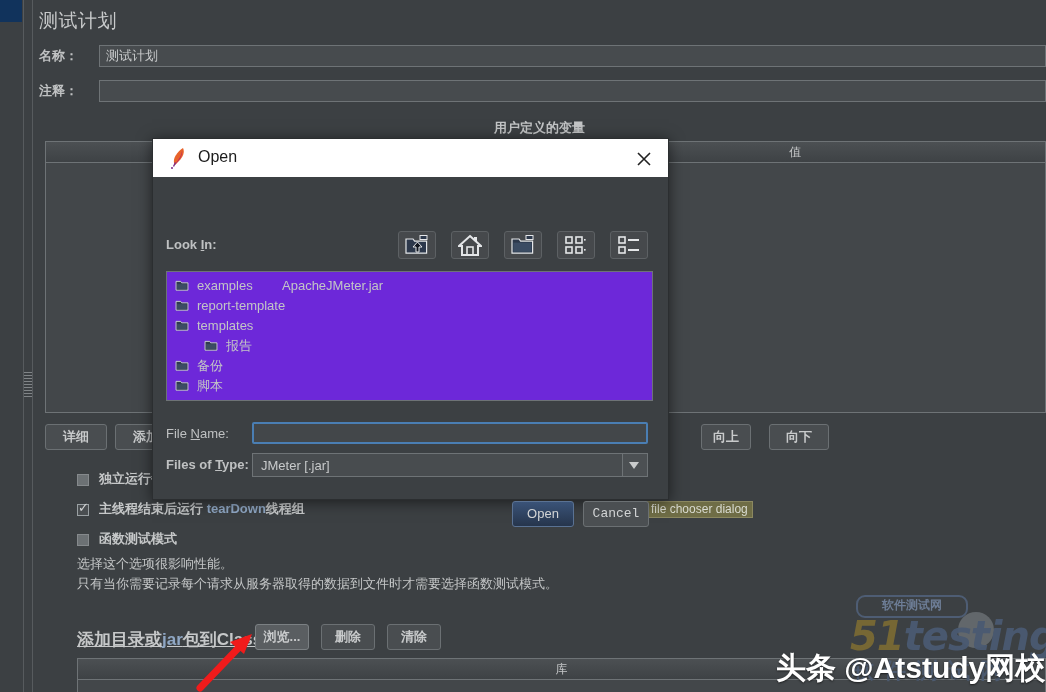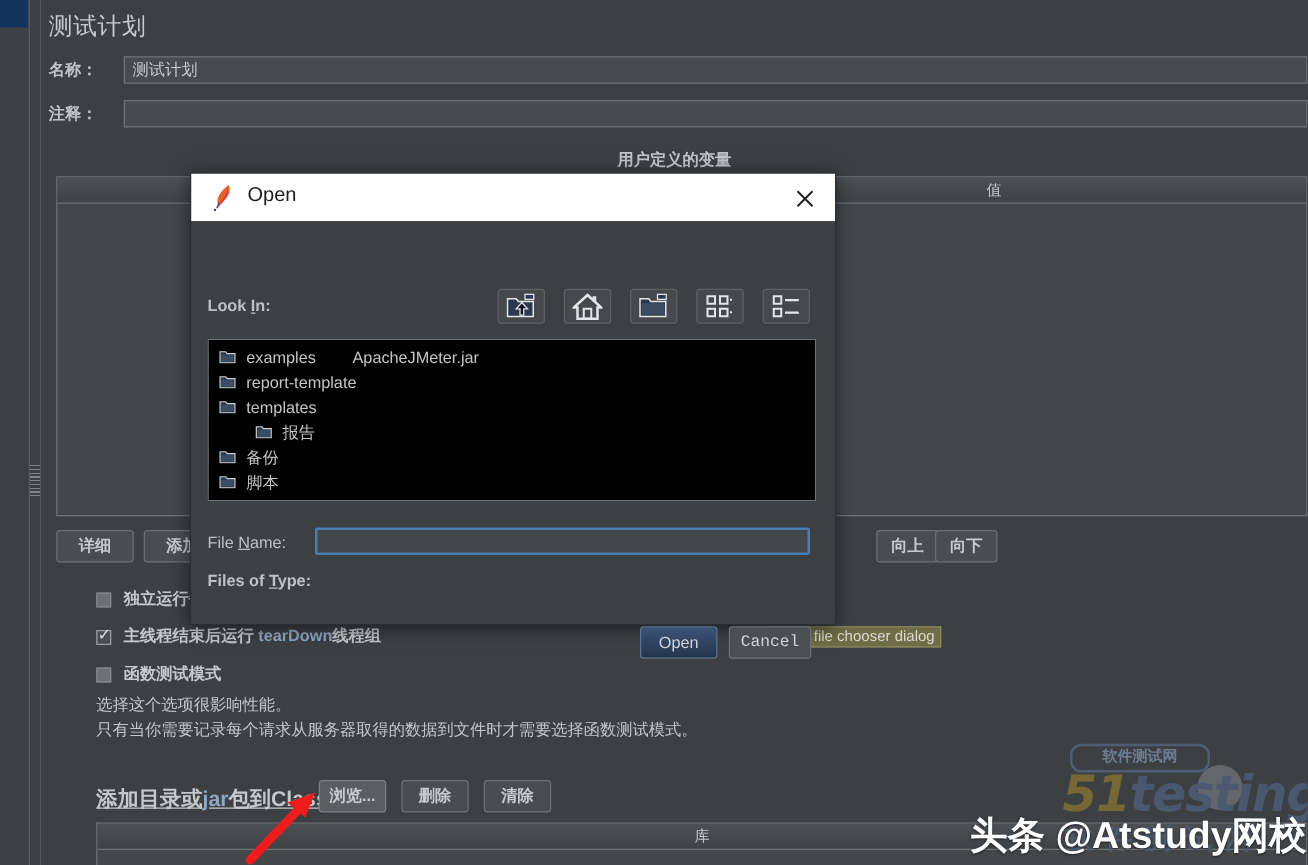--- a/index.html
+++ b/index.html
@@ -97,21 +97,21 @@
   .combo .arrowbox{position:absolute;right:0;top:0;bottom:0;width:24px;border-left:1px solid #6e7376;background:#4c5053;}
   .combo .caret{position:absolute;right:8px;top:50%;margin-top:-3px;
      width:0;height:0;border-left:5px solid transparent;border-right:5px solid transparent;border-top:7px solid #c9cbcc;}
   .combo .txt{position:absolute;left:8px;top:0;right:26px;bottom:0;line-height:24px;font-size:13px;color:#c8cacb;
      white-space:nowrap;overflow:hidden;}
 
   .tbtn{position:absolute;width:38px;height:28px;box-sizing:border-box;
      background:#46494c;border:1px solid #5d6164;border-radius:3px;}
 
   .filelist{position:absolute;left:13px;top:94px;width:487px;height:130px;
-     background:#000000;border:1px solid #6e7376;box-sizing:border-box;overflow:hidden;}
+     background:#6d28d9;border:1px solid #6e7376;box-sizing:border-box;overflow:hidden;}
   .fitem{position:absolute;height:20px;line-height:20px;font-size:13px;color:#c3c5c6;white-space:nowrap;}
   .fitem .fname{margin-left:22px;}
   .fico{position:absolute;left:0;top:4px;width:14px;height:11px;}
 
   .fn-lbl{position:absolute;left:13px;top:249px;font-size:13px;color:#bfc1c2;font-weight:normal;}
   .fn-input{position:absolute;left:99px;top:245px;width:396px;height:22px;box-sizing:border-box;
      background:#43474a;border:2px solid #4a7eb3;border-radius:2px;color:#c8cacb;font-size:13px;padding:0 5px;
      font-family:"Liberation Sans","DejaVu Sans",sans-serif;outline:none;}
   .ft-lbl{position:absolute;left:13px;top:280px;font-size:13px;color:#bfc1c2;font-weight:bold;}
 
@@ -169,21 +169,21 @@
         <div class="th v">值</div>
       </div>
     </div>
 
     <div class="btnrow">
       <div class="jbtn" style="left:0px;width:62px;">详细</div>
       <div class="jbtn" style="left:70px;width:62px;">添加</div>
       <div class="jbtn" style="left:142px;width:132px;">从剪贴板添加</div>
       <div class="jbtn" style="left:284px;width:62px;">删除</div>
       <div class="jbtn" style="left:656px;width:50px;">向上</div>
-      <div class="jbtn" style="left:703px;width:50px;">向下</div>
+      <div class="jbtn" style="left:724px;width:60px;">向下</div>
     </div>
 
     <div class="checks">
       <div class="chk-row">
         <span class="chk-box"></span>
         <span class="chk-lbl">独立运行每个线程组（例如：在一个组运行结束后启动下一个）</span>
       </div>
       <div class="chk-row">
         <span class="chk-box checked"></span>
         <span class="chk-lbl">主线程结束后运行 <span class="tg">tearDown</span>线程组</span>
@@ -340,18 +340,24 @@
       </div>
       <div class="fitem" style="left:115px;top:4px;">
         <span>ApacheJMeter.jar</span>
       </div>
     </div>
 
     <div class="fn-lbl">File <span class="ul">N</span>ame:</div>
     <input class="fn-input" type="text" value="" style="">
 
     <div class="ft-lbl">Files of <span class="ul">T</span>ype:</div>
+    <div class="combo" style="left:99px;top:276px;width:396px;height:24px;">
+      <div class="txt">JMeter [.jar]</div>
+      <div class="arrowbox">
+          <div class="caret"></div>
+        </div>
+    </div>
 
     <div class="dlg-btn primary" style="left:359px;top:324px;width:62px;">Open</div>
     <div class="dlg-btn normal" style="left:430px;top:324px;width:66px;font-family:Liberation Mono, monospace;">Cancel</div>
 
   </div>
 </div>
 
 </body></html>

